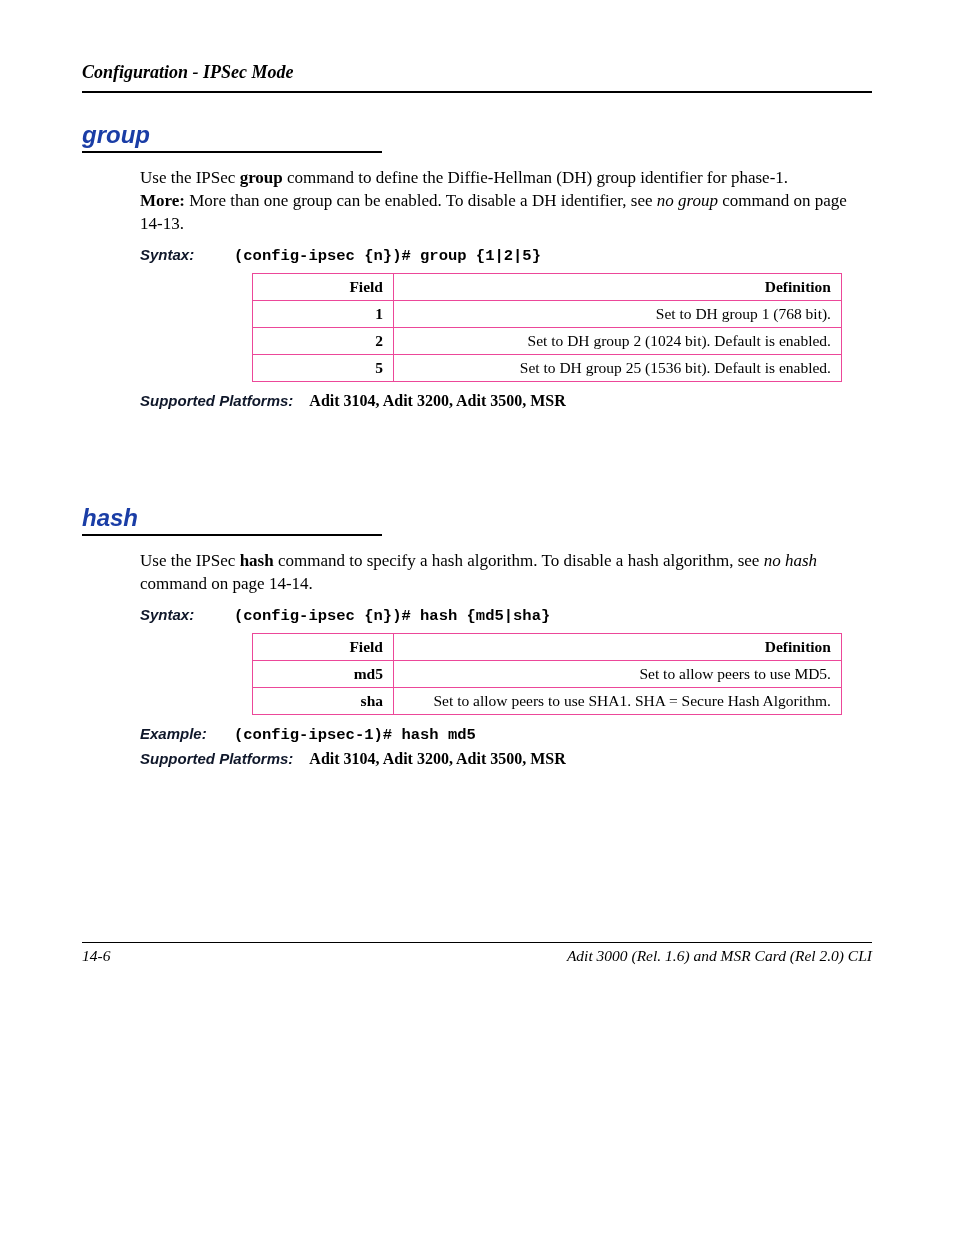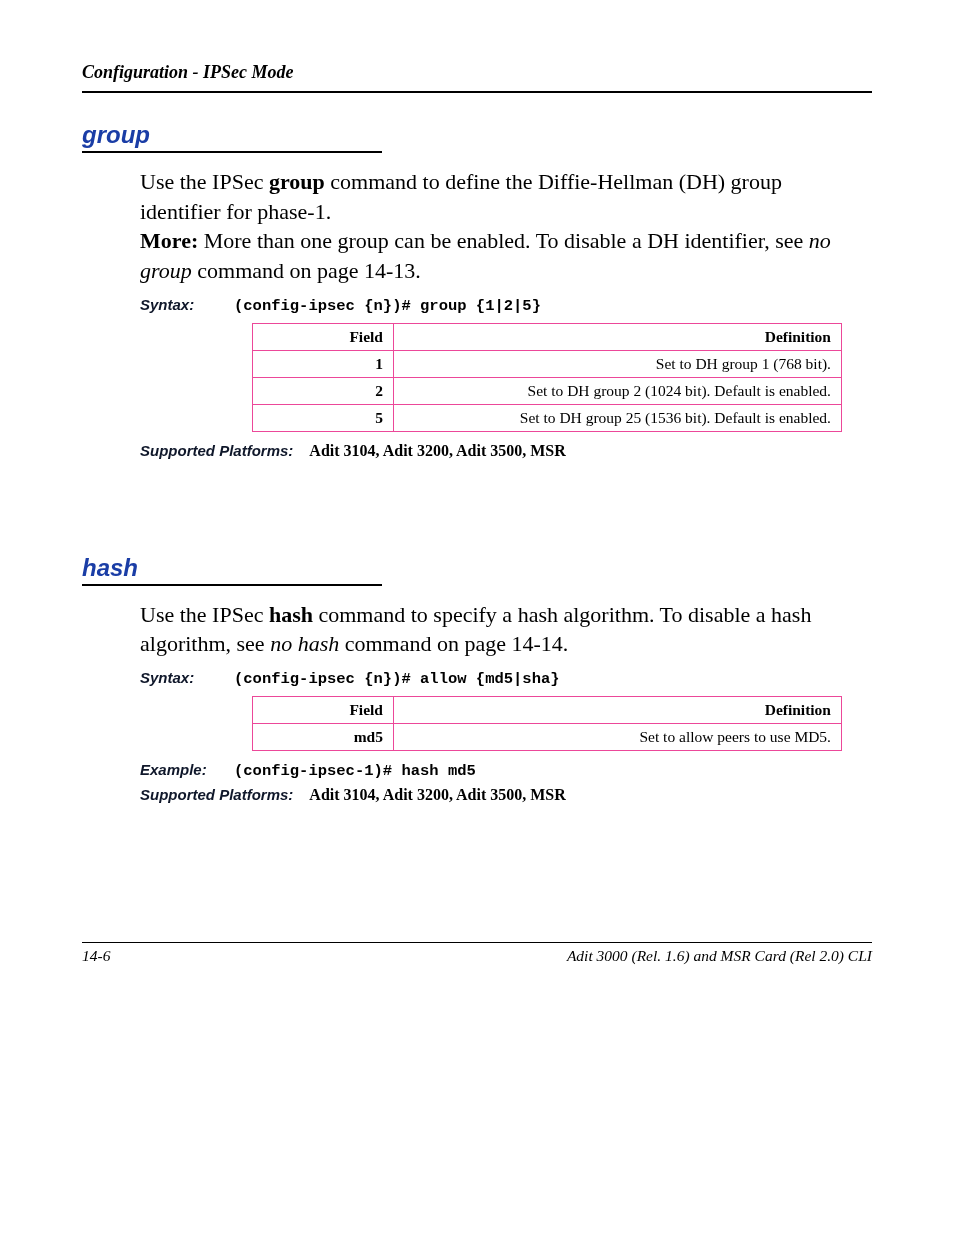--- a/index.html
+++ b/index.html
@@ -36,21 +36,21 @@
     margin-top: 28px;
     margin-bottom: 2px;
   }
   .title-underline {
     border: none;
     border-top: 2px solid #000;
     width: 300px;
     margin: 0 0 14px 0;
   }
   .body-para {
-    font-size: 22px;
+    font-size: 17px;
     line-height: 1.35;
     margin-left: 58px;
     margin-right: 12px;
     margin-bottom: 10px;
     font-family: Liberation Serif, serif;
   }
   .body-para .bold { font-weight: bold; }
   .body-para .ital { font-style: italic; }
   .row-line {
     margin-left: 58px;
@@ -171,32 +171,36 @@
 
   <div class="section-title">hash</div>
   <hr class="title-underline">
 
   <div class="body-para">
     <span>Use the IPSec </span><span class="bold">hash</span><span> command to specify a hash algorithm. To disable a hash algorithm, see </span><span class="ital">no hash</span><span> command on page 14-14.</span>
   </div>
 
   <div class="row-line">
     <span class="label">Syntax:</span>
-    <span class="mono">(config-ipsec {n})# allow {md5|sha}</span>
+    <span class="mono">(config-ipsec {n})# hash {md5|sha}</span>
   </div>
 
   <table class="def-table">
     <tbody>
         <tr>
       <th>Field</th>
       <th>Definition</th>
     </tr>
     <tr>
       <td class="fcell">md5</td>
       <td>Set to allow peers to use MD5.</td>
+    </tr>
+    <tr>
+      <td class="fcell">sha</td>
+      <td>Set to allow peers to use SHA1.  SHA = Secure Hash Algorithm.</td>
     </tr>
   </tbody>
     </table>
 
   <div class="row-line">
     <span class="label">Example:</span>
     <span class="mono">(config-ipsec-1)# hash md5</span>
   </div>
 
   <div class="row-line">

